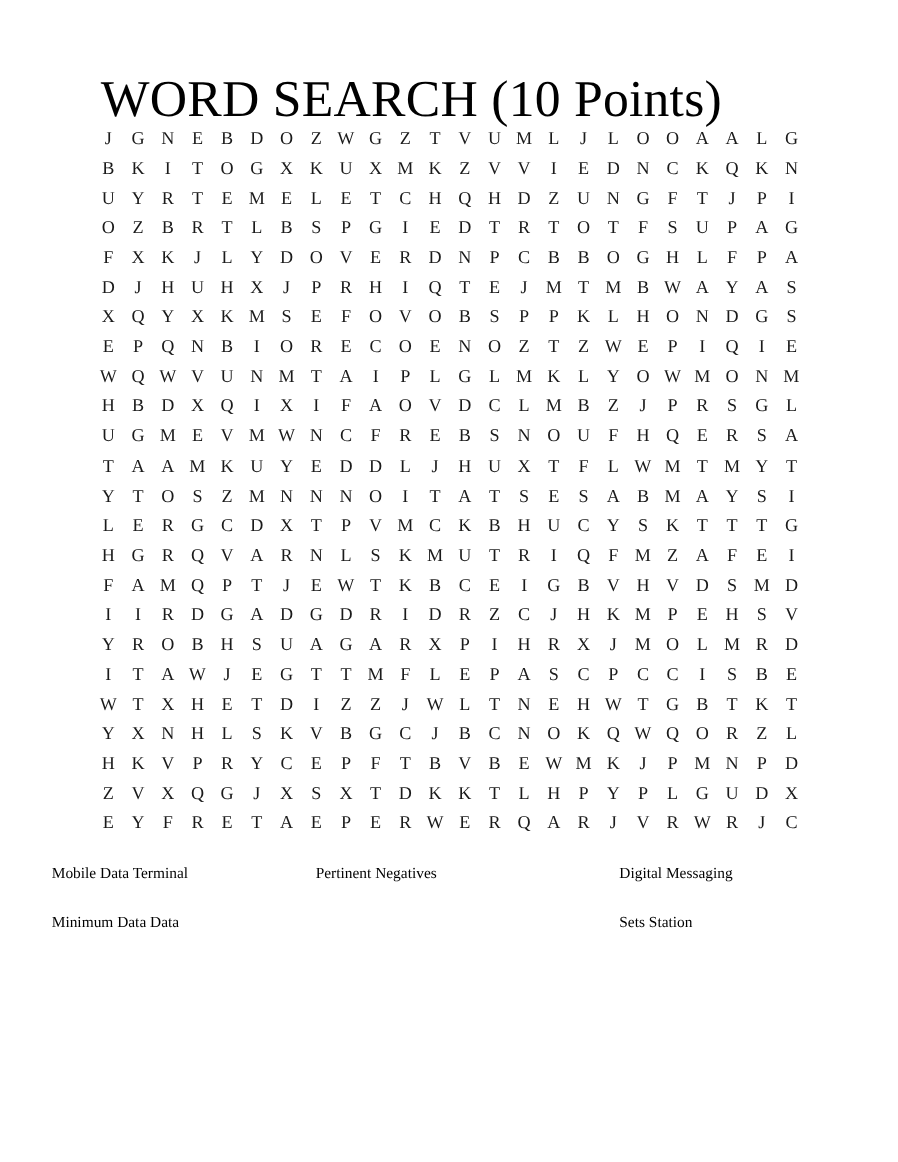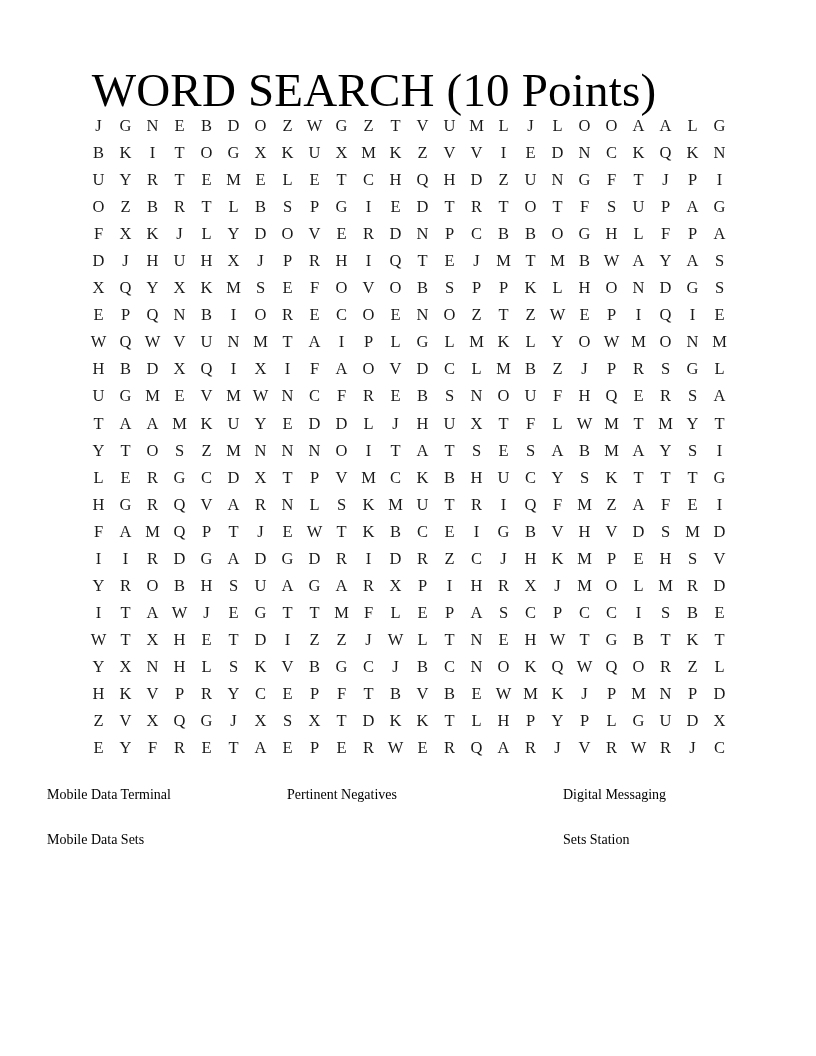--- a/index.html
+++ b/index.html
@@ -719,18 +719,18 @@
       </tbody>
   </table>
 
   <div class="wordlist">
       <div class="word-row">
         <span class="word-cell col-0">Mobile Data Terminal</span>
         <span class="word-cell col-1">Pertinent Negatives</span>
         <span class="word-cell col-2">Digital Messaging</span>
       </div>
       <div class="word-row">
-        <span class="word-cell col-0">Mobile Data Sets</span>
+        <span class="word-cell col-0">Minimum Data Data</span>
         <span class="word-cell col-2">Sets Station</span>
       </div>
     </div>
 
 </div>
 
 </body></html>

